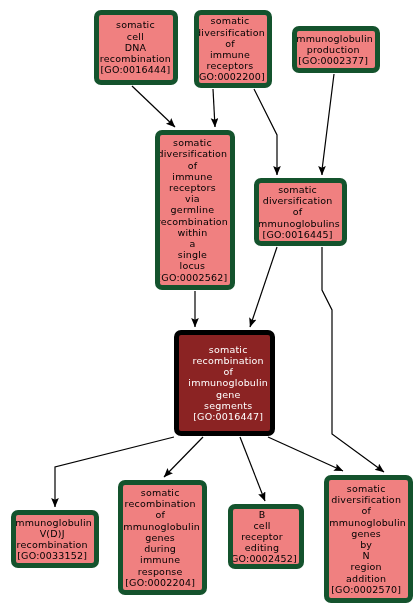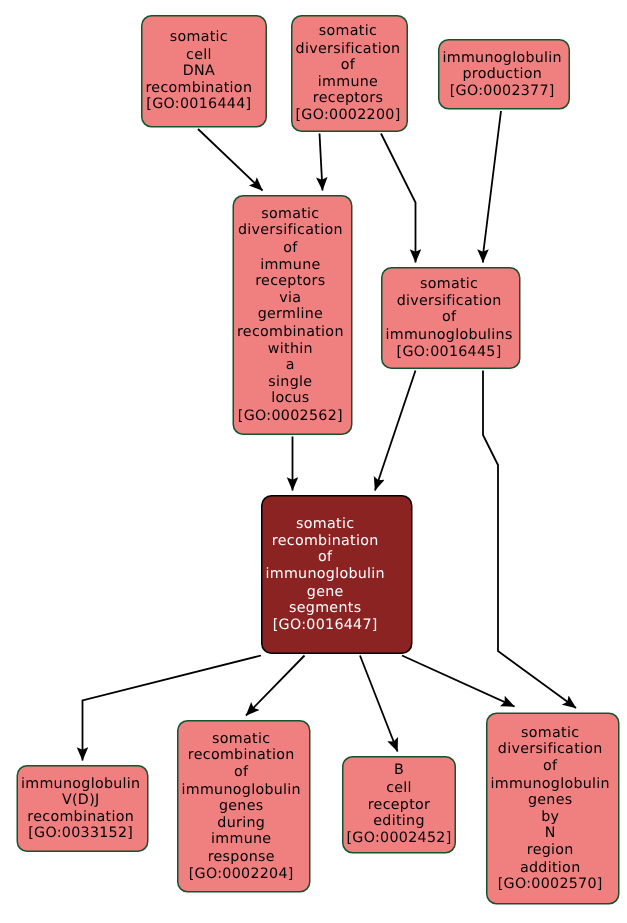--- a/index.html
+++ b/index.html
@@ -23,27 +23,27 @@
     position: absolute;
     left: 0;
     top: 0;
     width: 418px;
     height: 615px;
     pointer-events: none;
   }
   .node {
     position: absolute;
     box-sizing: border-box;
-    border: 1px solid #14532d;
+    border: 5px solid #14532d;
     border-radius: 7px;
     background: #f08080;
     color: #000000;
     display: flex;
     align-items: center;
-    justify-content: flex-start;
+    justify-content: flex-end;
     text-align: center;
     line-height: 1.18;
     font-size: 9.5px;
     letter-spacing: 0.2px;
     overflow: hidden;
   }
   .node.current {
     background: #8b2323;
     color: #ffffff;
     border-color: #000000;

